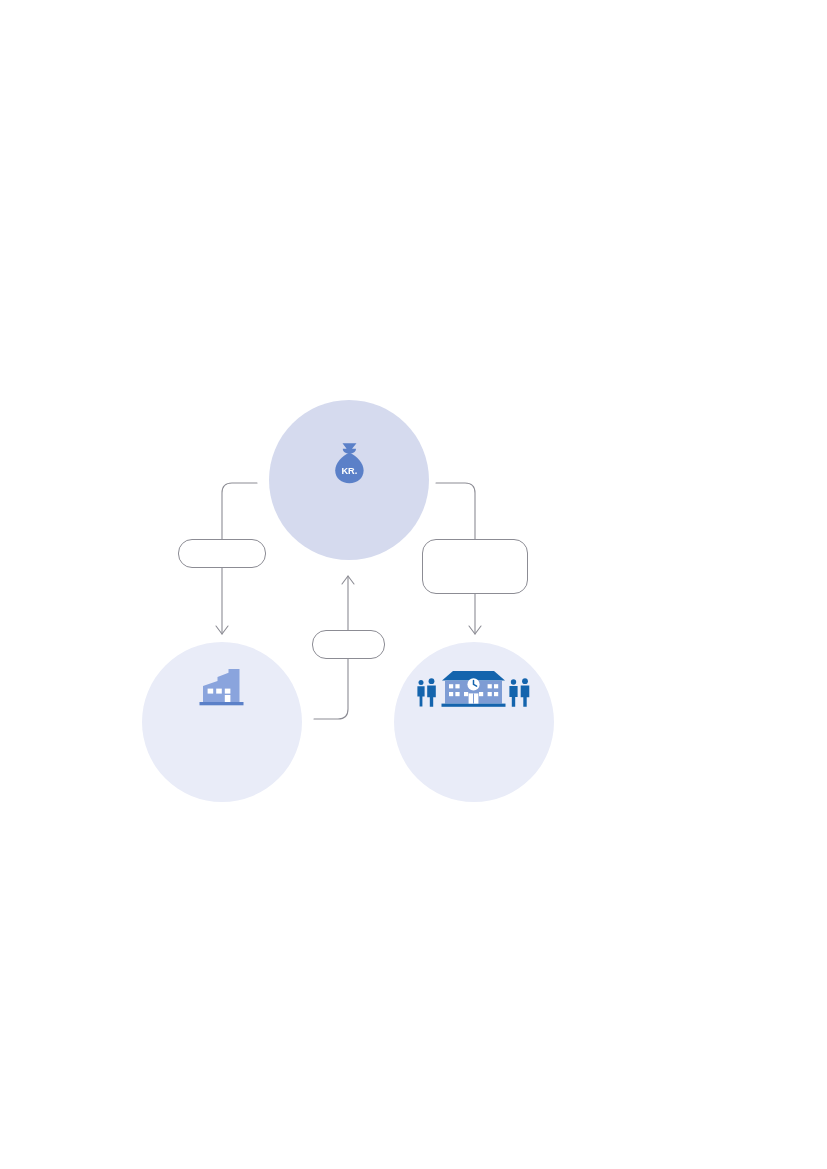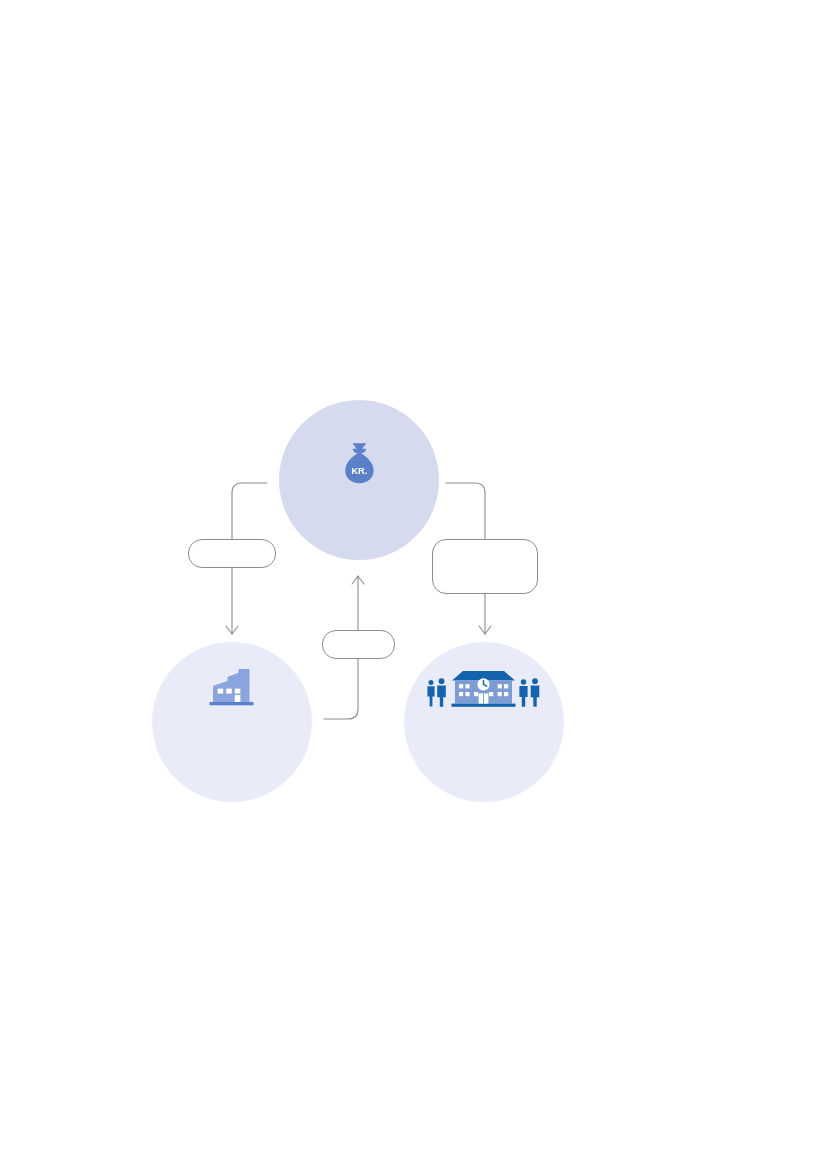--- a/index.html
+++ b/index.html
@@ -9,21 +9,21 @@
   }
   body {
     width: 827px;
     height: 1169px;
     position: relative;
     overflow: hidden;
     font-family: "Liberation Sans", sans-serif;
   }
   #diagram-canvas {
     position: absolute;
-    left: 14px;
+    left: 4px;
     top: 0;
     width: 665px;
     height: 1169px;
   }
   .node-circle {
     position: absolute;
     border-radius: 50%;
   }
   .flow-box {
     position: absolute;

